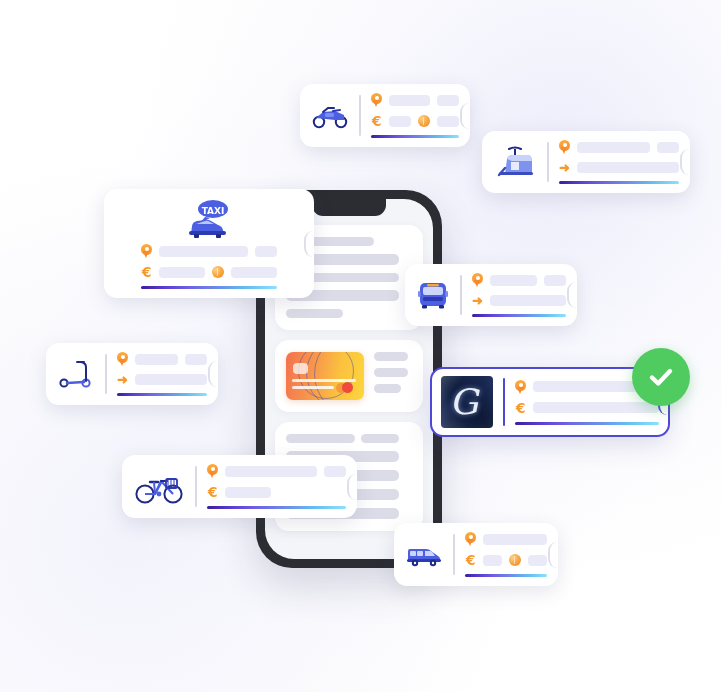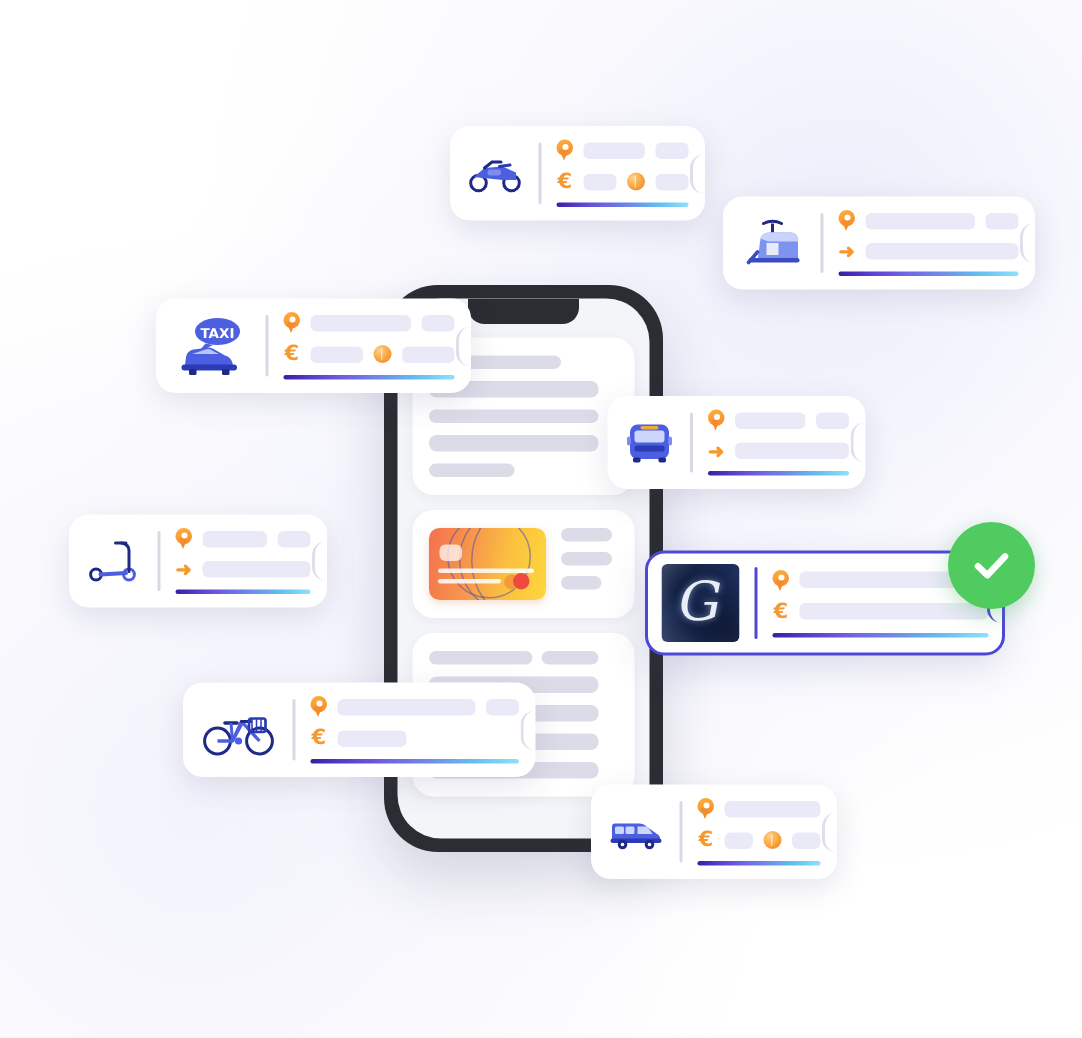--- a/index.html
+++ b/index.html
@@ -359,21 +359,21 @@
       </div>
       <div class="line">
         <span class="arrow-ico">➜</span>
         <span class="bar b-lg"></span>
       </div>
       <div class="progress"></div>
     </div>
     <span class="cutout"></span>
   </div>
 
-  <div class="opt" style="left:104px;top:199px;width:210px;z-index:24;">
+  <div class="opt" style="left:104px;top:189px;width:210px;z-index:24;flex-direction:column;">
     <div class="icon-box">
       <svg class="veh" width="52" height="42" viewBox="0 0 52 42" aria-hidden="true">
         <ellipse cx="30" cy="11" rx="15" ry="9" fill="#4b5fe0"></ellipse>
         <path d="M22 19 L17 25 L27 20 Z" fill="#4b5fe0"></path>
         <text x="30" y="15.5" text-anchor="middle" font-family="DejaVu Sans, sans-serif" font-size="9" font-weight="bold" fill="#ffffff">TAXI</text>
         <path d="M8 36 L9 28 q0.5 -4 5 -5 L22 22 q3 -1 6 1 L35 27 q4 1 5 5 L41 36 Z" fill="#4b5fe0"></path>
         <path d="M13 26 L22 23 q3 -1 5 1 L31 26 Z" fill="#b9c4f7"></path>
         <rect x="6" y="33" width="37" height="4" rx="2" fill="#2a3bb5"></rect>
         <rect x="11" y="36" width="5" height="4" rx="1" fill="#1f2a86"></rect>
         <rect x="33" y="36" width="5" height="4" rx="1" fill="#1f2a86"></rect>

